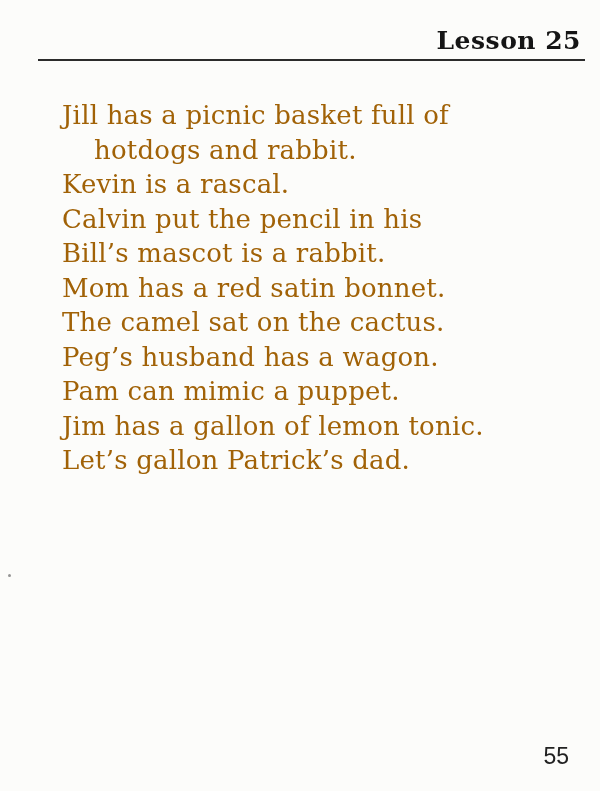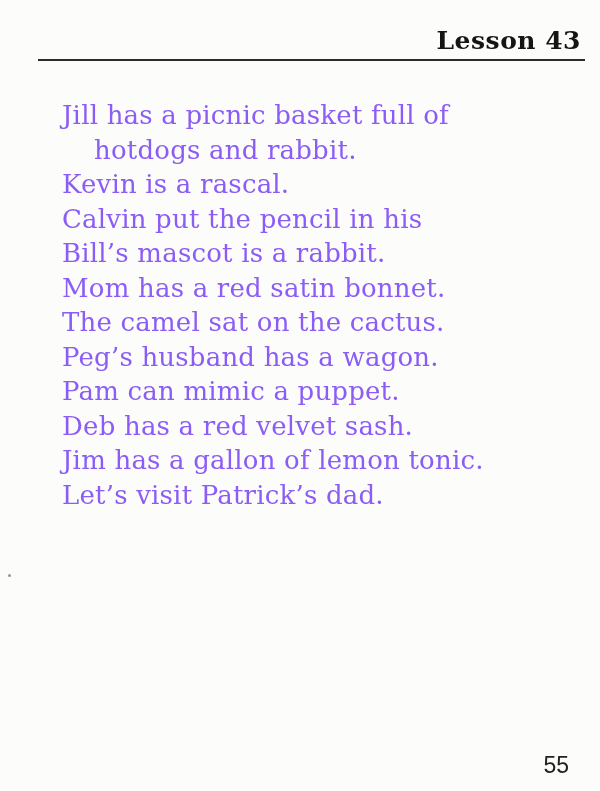--- a/index.html
+++ b/index.html
@@ -36,59 +36,58 @@
     position: absolute;
     top: 98px;
     left: 62px;
     width: 510px;
   }
   .text-line {
     font-size: 26px;
     line-height: 34.5px;
     letter-spacing: 0.2px;
     white-space: nowrap;
-    color: #8b5cf6;
+    color: #a16207;
   }
   .indent-a { padding-left: 32px; }
   .indent-b { padding-left: 23px; }
   .page-number {
     position: absolute;
-    bottom: 12px;
+    bottom: 21px;
     right: 31px;
     font-family: "Liberation Sans", "DejaVu Sans", sans-serif;
     font-size: 23px;
     color: #222222;
   }
   .scan-speck {
     position: absolute;
     left: 8px;
     top: 574px;
     width: 3px;
     height: 3px;
     border-radius: 50%;
     background: #6a6a6a;
     opacity: 0.7;
   }
 </style>
 </head>
 <body>
 
-<div class="lesson-header">Lesson 43</div>
+<div class="lesson-header">Lesson 25</div>
 <div class="header-rule"></div>
 
 <div class="sentence-block">
   <div class="text-line">Jill has a picnic basket full of</div>
   <div class="text-line indent-a">hotdogs and rabbit.</div>
   <div class="text-line">Kevin is a rascal.</div>
   <div class="text-line">Calvin put the pencil in his</div>
   <div class="text-line">Bill’s mascot is a rabbit.</div>
   <div class="text-line">Mom has a red satin bonnet.</div>
   <div class="text-line">The camel sat on the cactus.</div>
   <div class="text-line">Peg’s husband has a wagon.</div>
   <div class="text-line">Pam can mimic a puppet.</div>
-  <div class="text-line">Deb has a red velvet sash.</div>
   <div class="text-line">Jim has a gallon of lemon tonic.</div>
-  <div class="text-line">Let’s visit Patrick’s dad.</div>
+  <div class="text-line">Let’s gallon Patrick’s dad.</div>
 </div>
 
 <div class="scan-speck"></div>
 
 <div class="page-number">55</div>
 
 </body></html>

